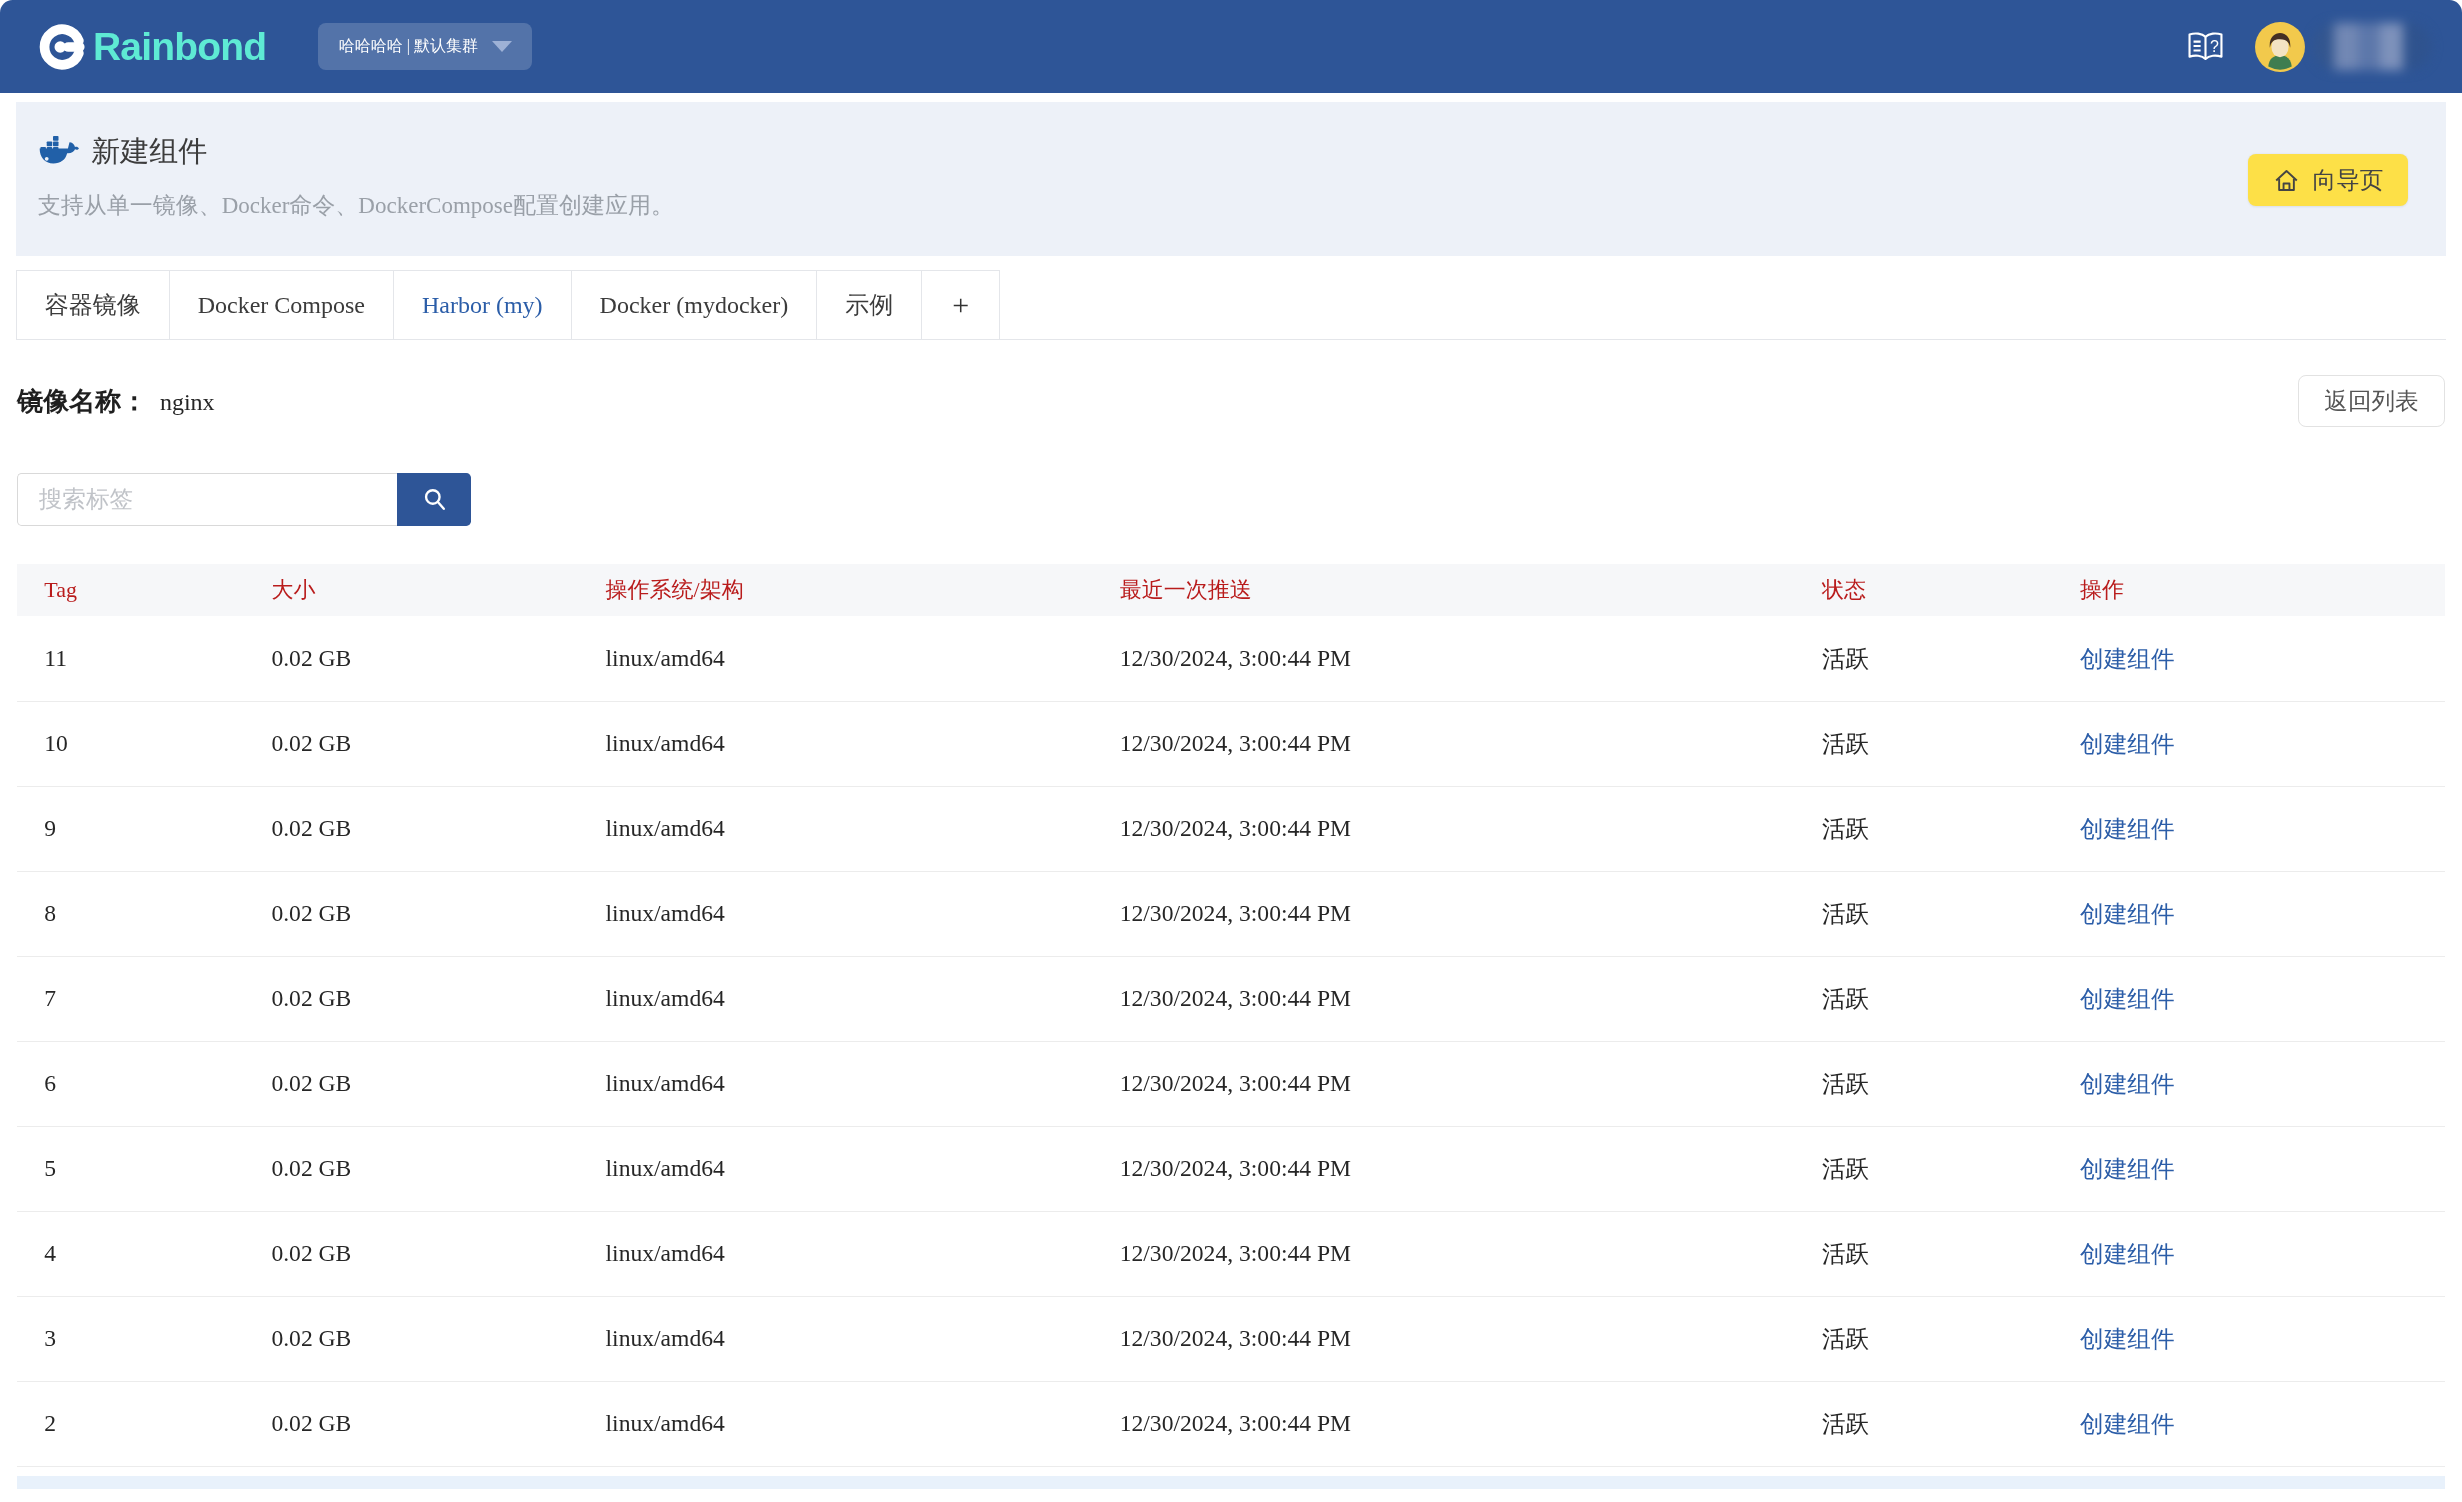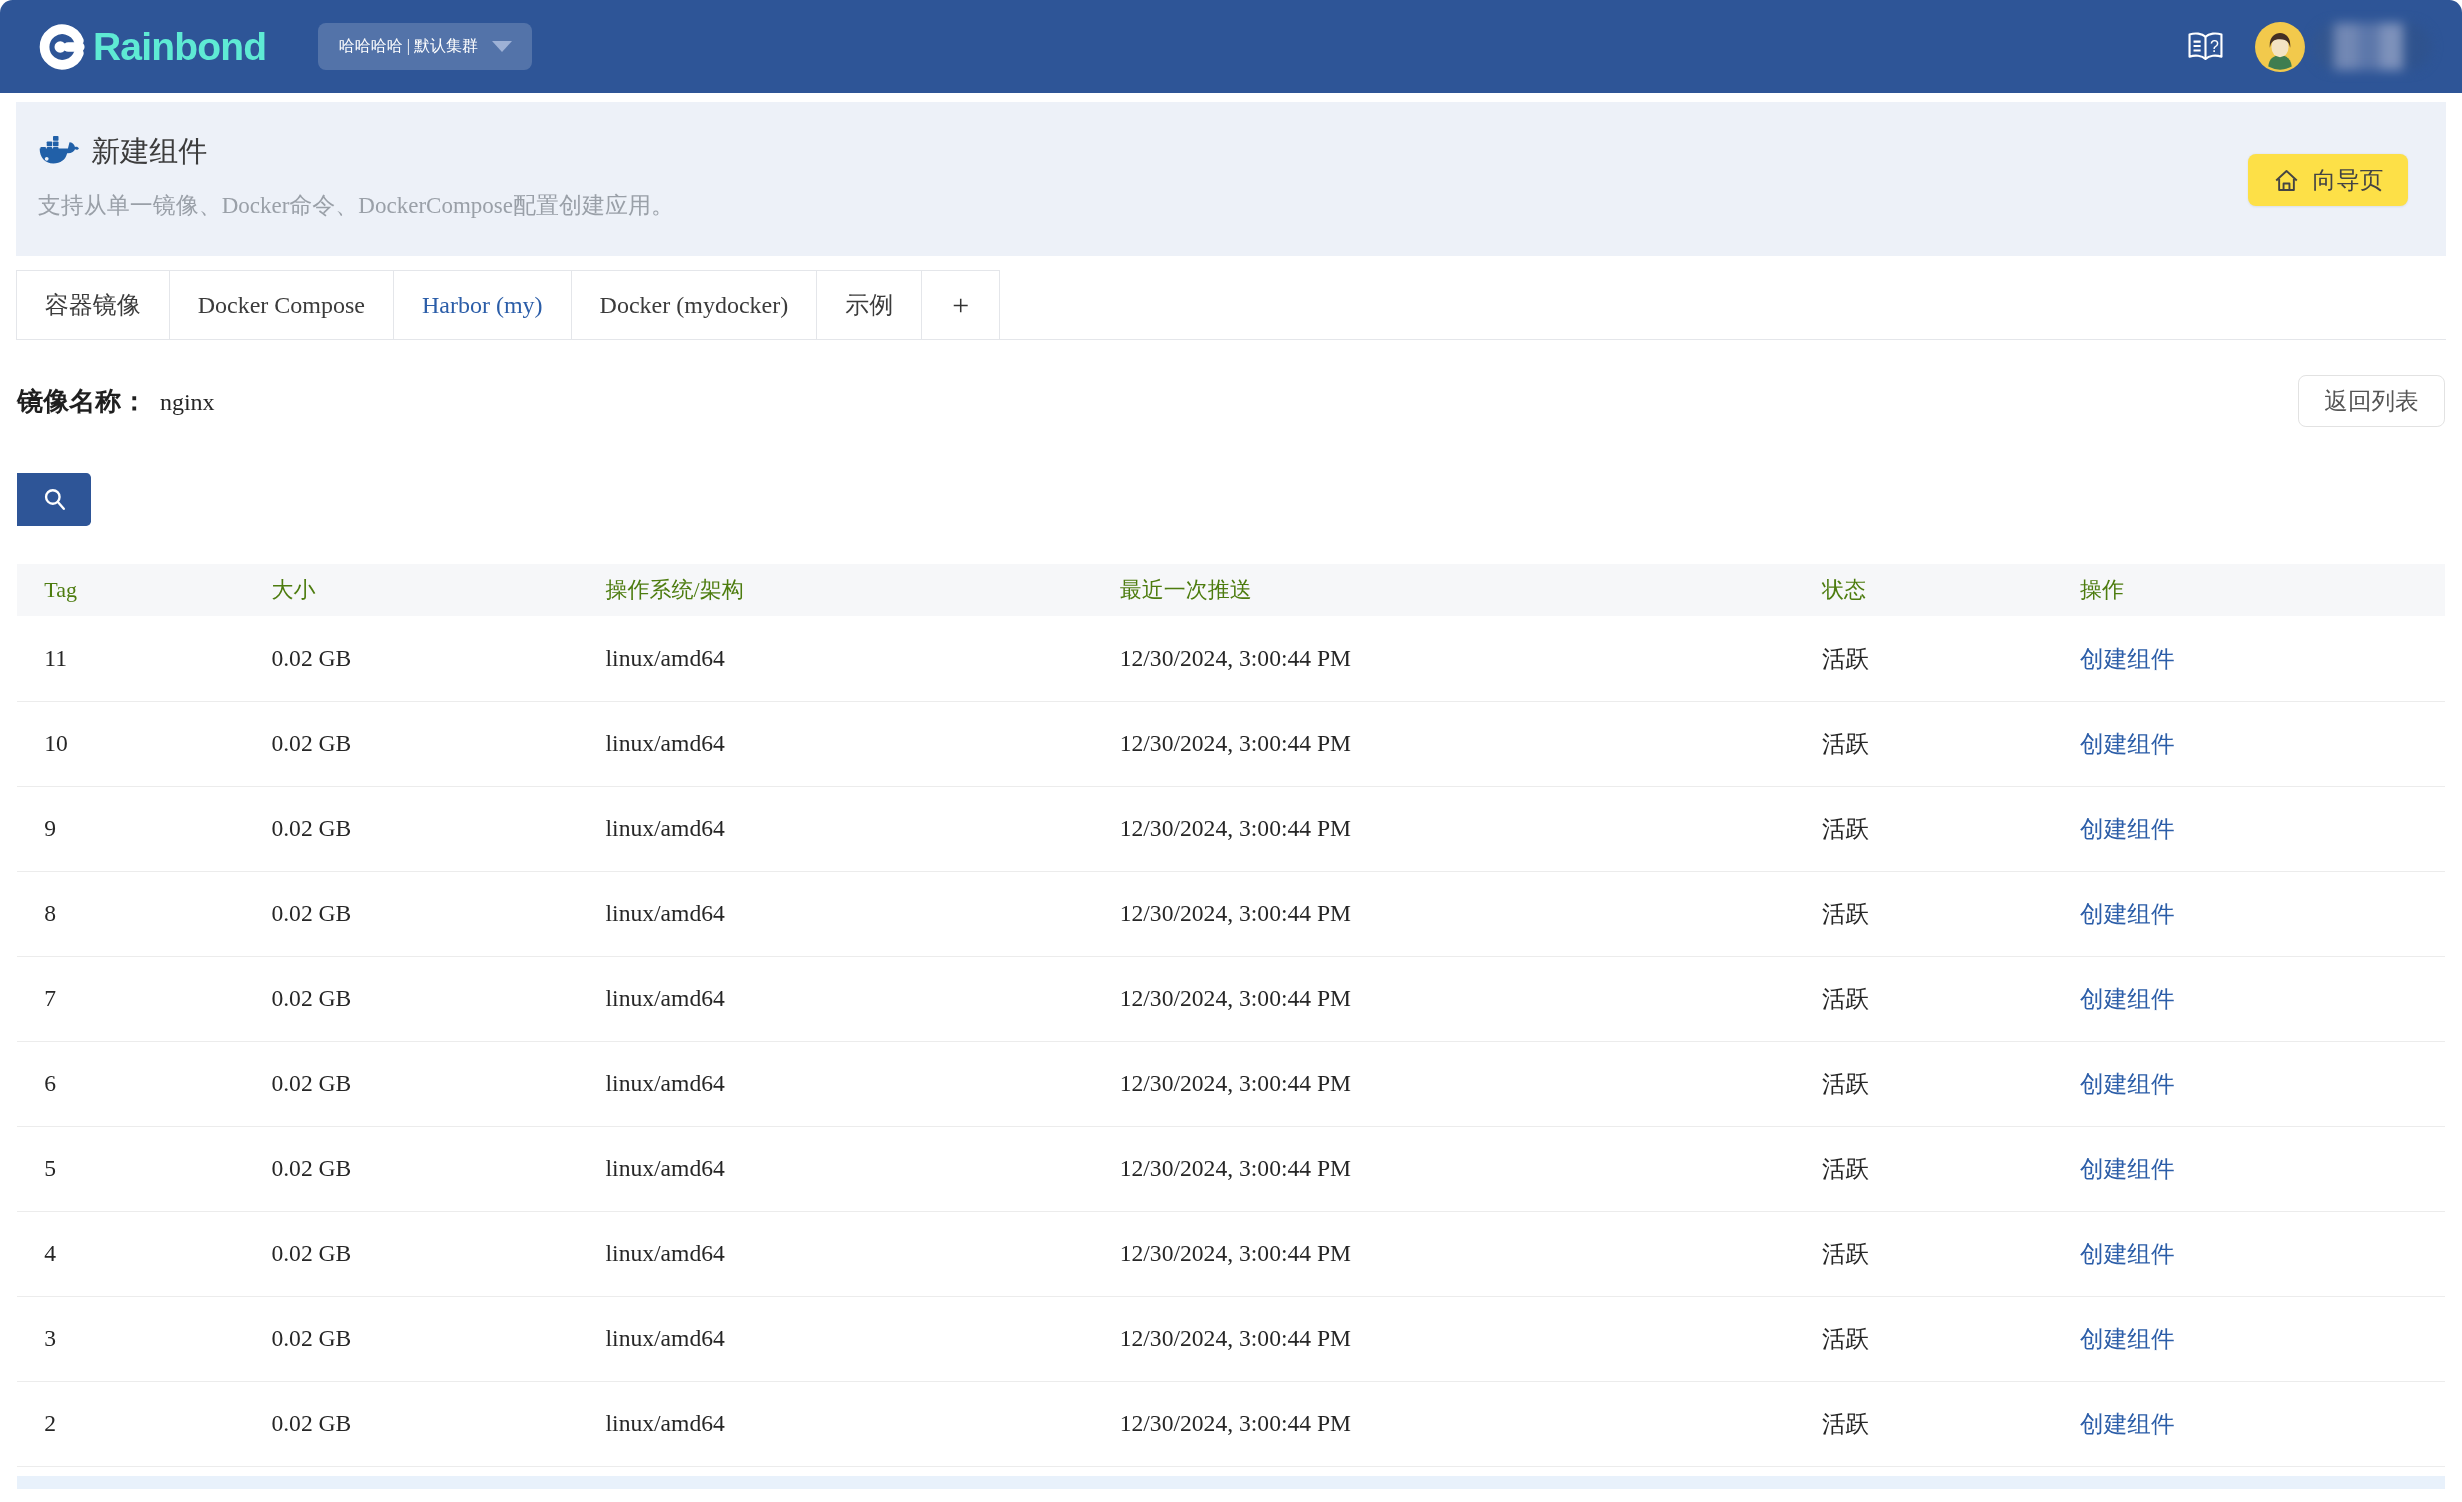--- a/index.html
+++ b/index.html
@@ -83,21 +83,21 @@
   .search-input::placeholder { color:#c0c3c8; }
   .search-btn {
     width:74px; height:53px; background:var(--navbar,#2e5597); border:none;
     border-radius:0 4.7px 4.7px 0; display:flex; align-items:center; justify-content:center; cursor:pointer;
   }
 
   
   .tag-table { margin:38px 17.3px 0; width:2428px; border-collapse:collapse; table-layout:fixed; }
   .tag-table thead tr { background:#f6f7f9; height:52px; }
   .tag-table th {
-    text-align:left; font-weight:normal; font-size:22px; color:#4d7c0f; padding:0;
+    text-align:left; font-weight:normal; font-size:22px; color:#b91c1c; padding:0;
   }
   .tag-table tbody tr { height:85px; border-bottom:0.8px solid #ececec; }
   .tag-table td { font-size:23.6px; color:#262626; padding:0; }
   .tag-table th:first-child, .tag-table td:first-child { padding-left:27px; }
   .action-link { color:var(--accent,#2b5da8); cursor:pointer; }
 
   .bottom-strip { margin:9.4px 17.3px 0; height:12.6px; background:#e8f1fb; }
 
   .icon { display:inline-flex; align-items:center; justify-content:center; }
 </style>
@@ -184,20 +184,21 @@
   </div>
 
 <div class="image-row">
   <div>
     <span class="image-label">镜像名称：</span><span class="image-value">nginx</span>
   </div>
   <button class="back-btn">返回列表</button>
 </div>
 
 <div class="search-row">
+  <input class="search-input" type="text" placeholder="搜索标签" style="">
   <button class="search-btn">
     <span class="icon">
       <svg width="27" height="27" viewBox="0 0 32 32" fill="none" stroke="#fff" stroke-width="2.8">
         <circle cx="14" cy="13" r="8"></circle>
         <path d="M20 19 L27 27" stroke-linecap="round"></path>
       </svg>
     </span>
   </button>
 </div>
 

